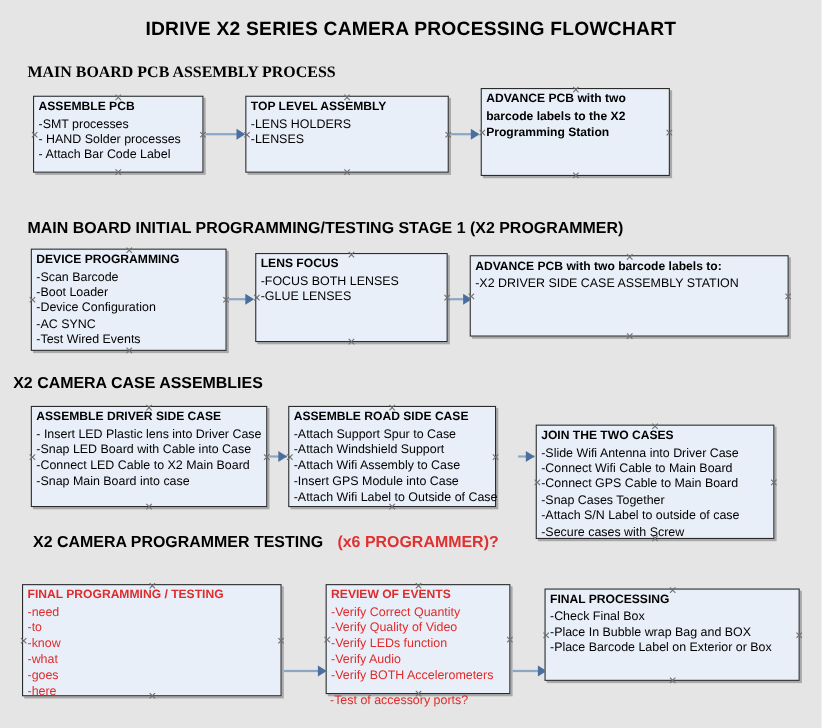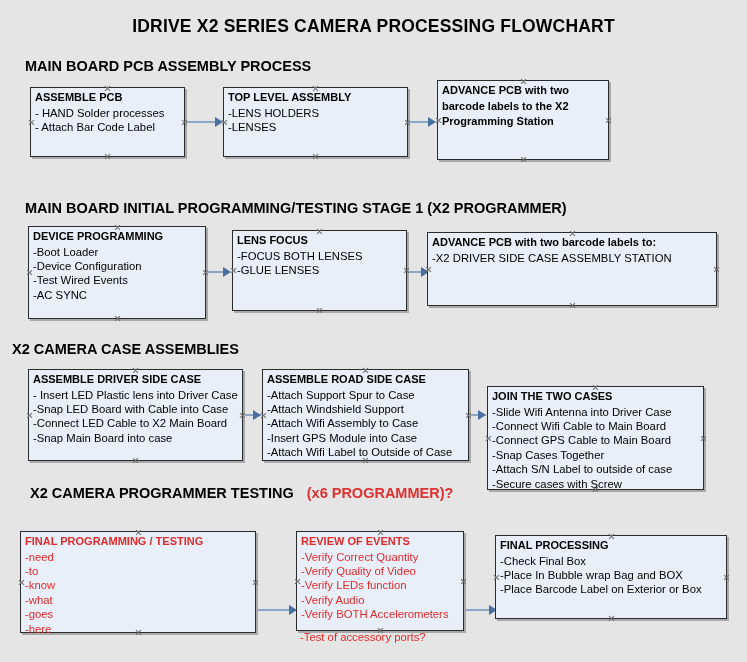--- a/index.html
+++ b/index.html
@@ -116,25 +116,26 @@
     border-left: 8px solid #4a6f9e;
   }
 </style>
 </head>
 <body>
 
 <div id="canvas">
 
   <div class="doc-title">IDRIVE X2  SERIES CAMERA PROCESSING FLOWCHART</div>
 
-  <div class="section-header" style="left:25px; top:58px;">MAIN BOARD PCB ASSEMBLY PROCESS</div>
+  <div class="section-header" style="left:25px; top:58px;font-family:Liberation Serif, serif;">MAIN BOARD PCB ASSEMBLY PROCESS</div>
 
   <div class="node" style="left:30px; top:87px; width:155px; height:70px;">
     <div class="body">
       <div class="title">ASSEMBLE PCB</div>
+      <div class="line">-SMT processes</div>
       <div class="line">- HAND Solder processes</div>
       <div class="line">- Attach Bar Code Label</div>
     </div>
     <span class="handle" style="left:50%; top:0;"></span>
     <span class="handle" style="left:50%; top:100%;"></span>
     <span class="handle" style="left:0; top:50%;"></span>
     <span class="handle" style="left:100%; top:50%;"></span>
   </div>
 
   <div class="conn" style="left:187px; top:121px; width:34px;"></div>
@@ -163,24 +164,25 @@
     <span class="handle" style="left:50%; top:100%;"></span>
     <span class="handle" style="left:0; top:50%;"></span>
     <span class="handle" style="left:100%; top:50%;"></span>
   </div>
 
   <div class="section-header" style="left:25px; top:200px;">MAIN BOARD INITIAL PROGRAMMING/TESTING STAGE 1 (X2 PROGRAMMER)</div>
 
   <div class="node" style="left:28px; top:226px; width:178px; height:93px;">
     <div class="body">
       <div class="title">DEVICE PROGRAMMING</div>
+      <div class="line">-Scan Barcode</div>
       <div class="line">-Boot Loader</div>
       <div class="line">-Device Configuration</div>
+      <div class="line">-AC SYNC</div>
       <div class="line">-Test Wired Events</div>
-      <div class="line">-AC SYNC</div>
     </div>
     <span class="handle" style="left:50%; top:0;"></span>
     <span class="handle" style="left:50%; top:100%;"></span>
     <span class="handle" style="left:0; top:50%;"></span>
     <span class="handle" style="left:100%; top:50%;"></span>
   </div>
 
   <div class="conn" style="left:208px; top:271px; width:21px;"></div>
   <div class="arrowhead" style="left:223px; top:267px;"></div>
 
@@ -222,21 +224,21 @@
     </div>
     <span class="handle" style="left:50%; top:0;"></span>
     <span class="handle" style="left:50%; top:100%;"></span>
     <span class="handle" style="left:0; top:50%;"></span>
     <span class="handle" style="left:100%; top:50%;"></span>
   </div>
 
   <div class="conn" style="left:245px; top:414px; width:16px;"></div>
   <div class="arrowhead" style="left:253px; top:410px;"></div>
 
-  <div class="node" style="left:262px; top:369px; width:207px; height:92px;">
+  <div class="node" style="left:262px; top:369px; width:189px; height:92px;">
     <div class="body">
       <div class="title">ASSEMBLE ROAD SIDE CASE</div>
       <div class="line">-Attach Support Spur to Case</div>
       <div class="line">-Attach Windshield Support</div>
       <div class="line">-Attach Wifi Assembly to Case</div>
       <div class="line">-Insert GPS Module into Case</div>
       <div class="line">-Attach Wifi Label to Outside of Case</div>
     </div>
     <span class="handle" style="left:50%; top:0;"></span>
     <span class="handle" style="left:50%; top:100%;"></span>

